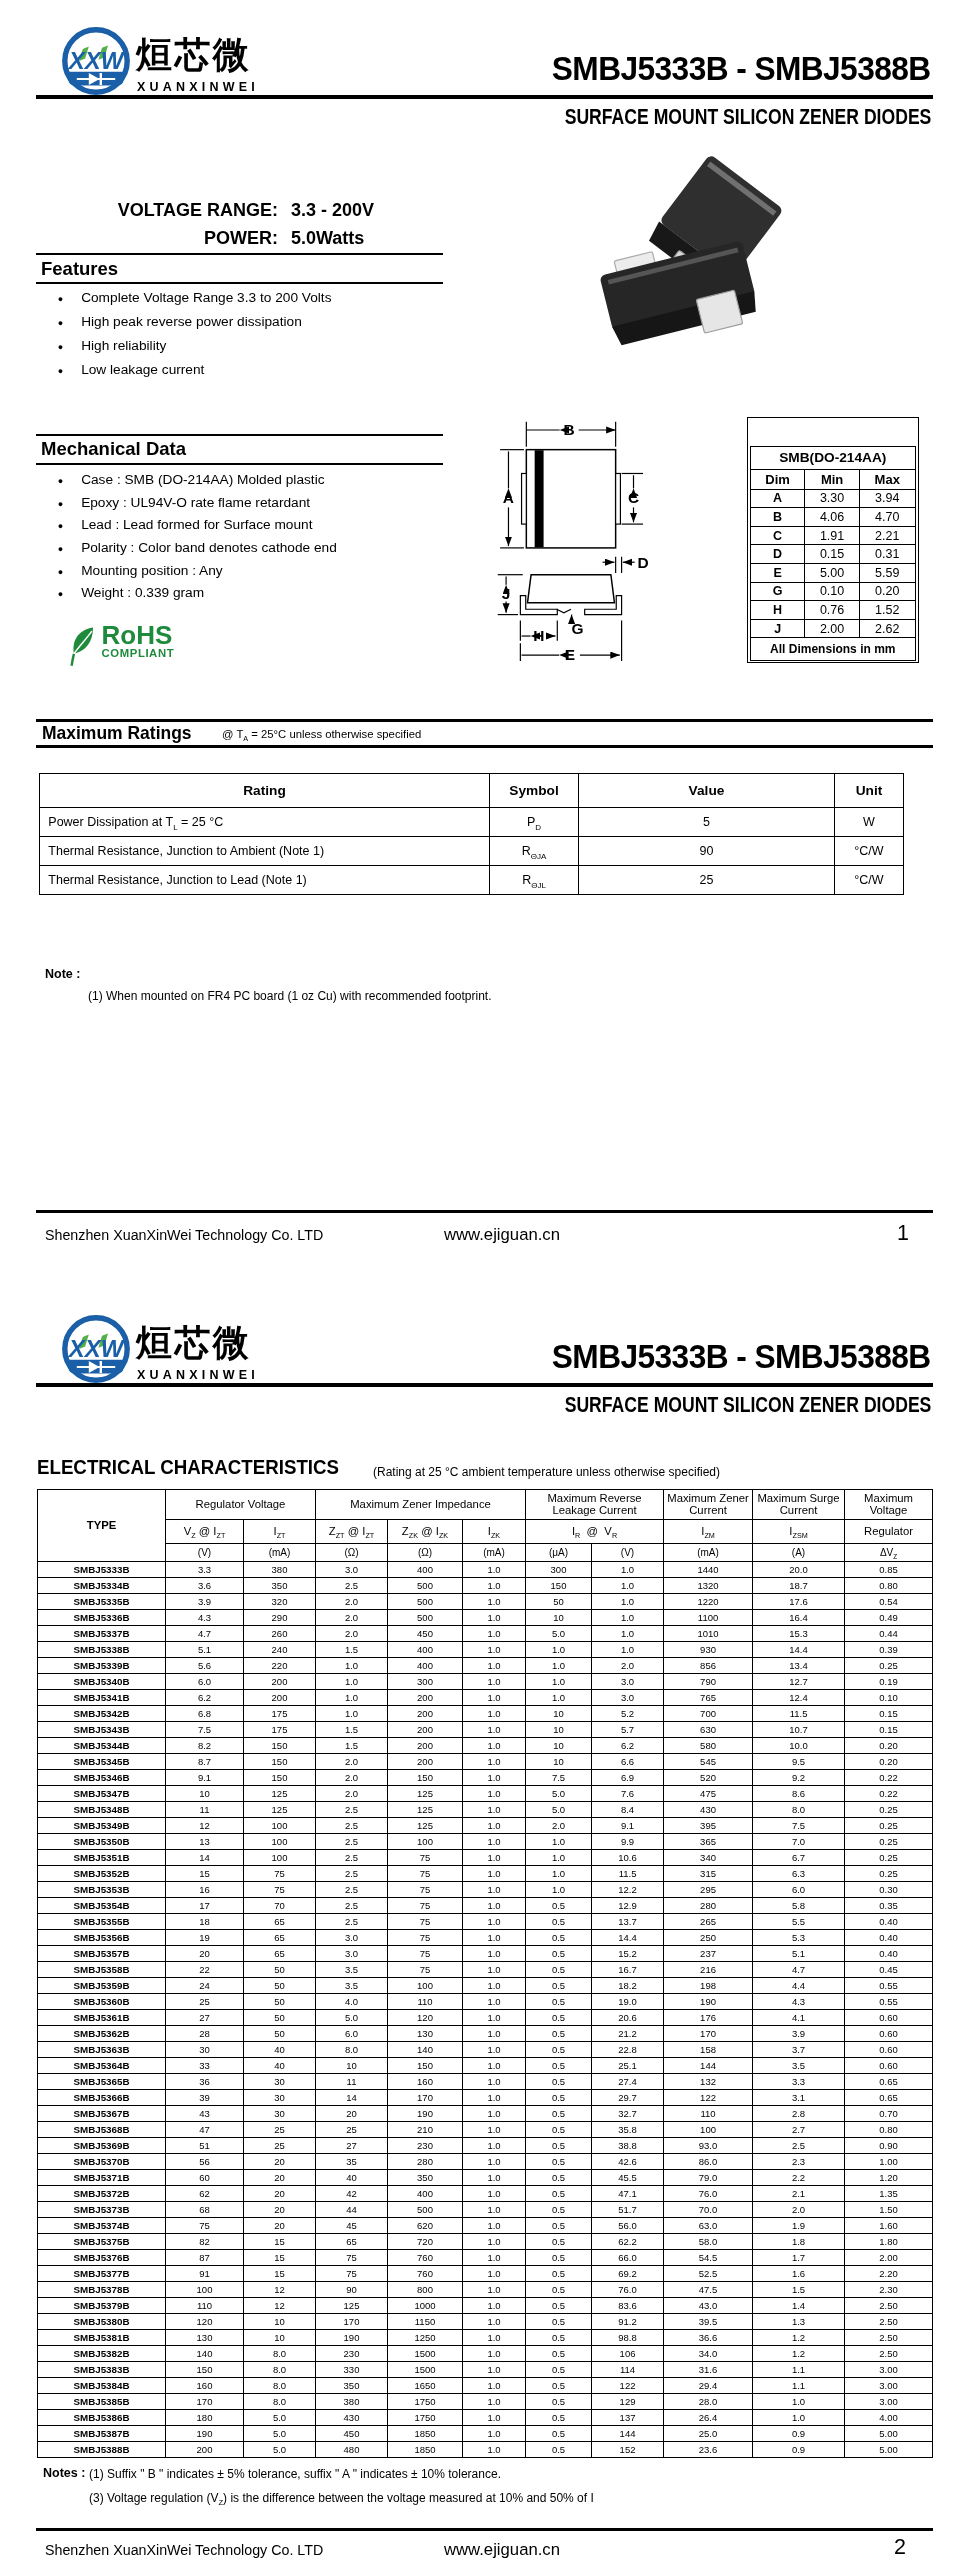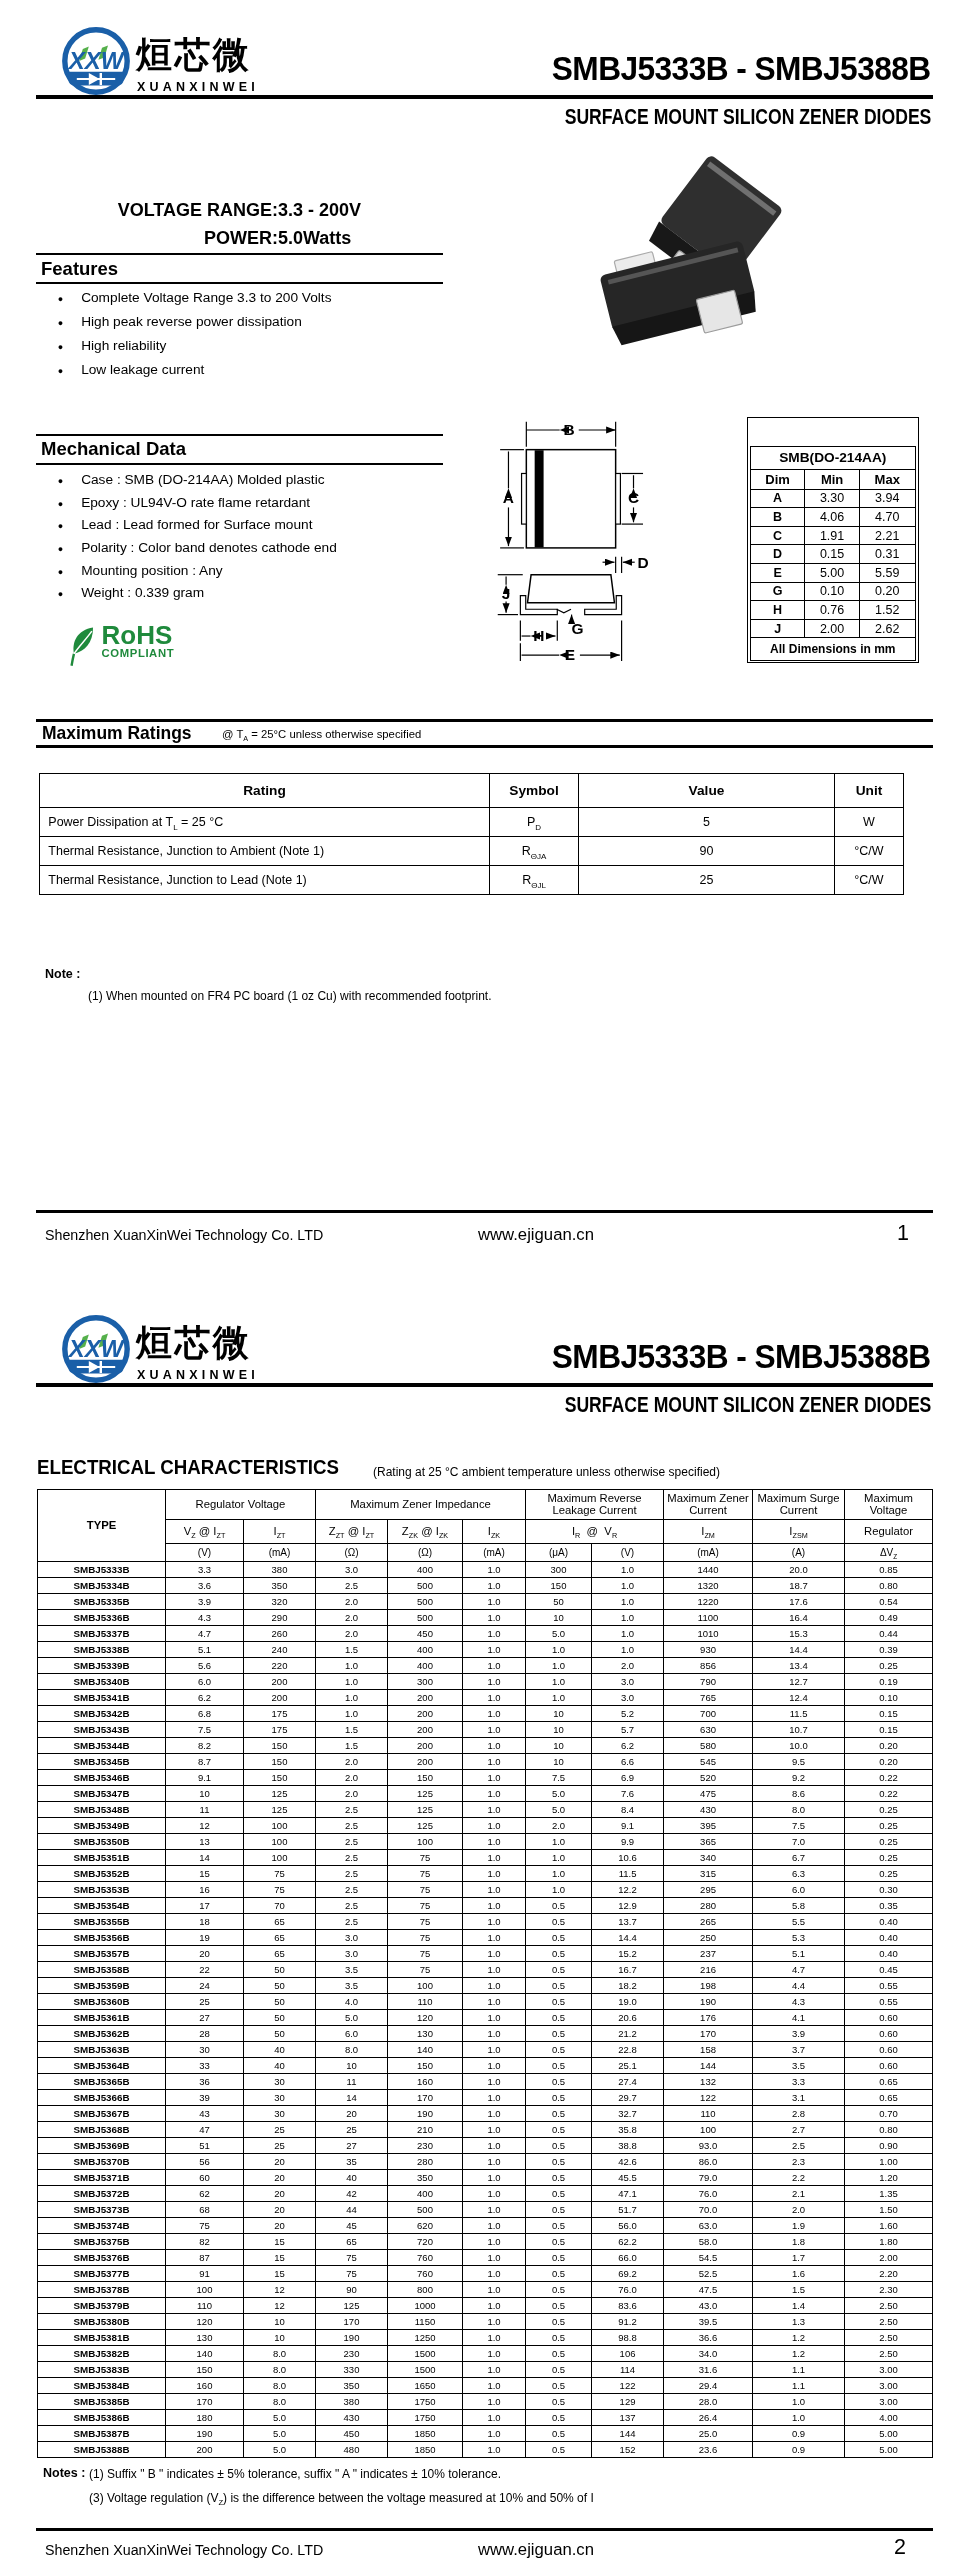--- a/index.html
+++ b/index.html
@@ -9,21 +9,21 @@
   
   .brand-cn{font-size:36px;font-weight:bold;letter-spacing:2.4px;line-height:1;}
   .brand-en{font-size:12.5px;font-weight:bold;letter-spacing:4.2px;margin-top:3.6px;}
   .doc-title{font-size:33px;font-weight:bold;letter-spacing:-0.6px;white-space:nowrap;
              transform:scaleX(.96);transform-origin:right;}
   .head-rule{height:3.6px;background:#000;}
   .doc-subtitle{font-size:22px;font-weight:bold;white-space:nowrap;
                 transform:scaleX(.80);transform-origin:right;}
   
   .vr-line{font-size:18px;font-weight:bold;white-space:nowrap;}
-  .vr-label{display:inline-block;width:215px;text-align:right;}
+  .vr-label{display:inline-block;width:215px;text-align:right;margin-right:13px;}
   .sec-rule-thin{height:1.8px;background:#000;}
   .sec-head{font-size:18.5px;font-weight:bold;}
   ul.blt{list-style:none;margin:0;padding:0;}
   ul.blt li{font-size:13.7px;margin:0;display:flex;align-items:baseline;}
   ul.blt li .dot{font-size:9px;margin:0 18px 0 16.7px;}
   
   .dim-frame{border:1.2px solid #000;padding:1.8px;background:#fff;}
   table.dim{border-collapse:collapse;width:100%;margin-top:26px;}
   table.dim th,table.dim td{border:0.9px solid #000;text-align:center;font-size:12.5px;padding:1.8px 2.4px;}
   table.dim .dtitle{font-size:13.7px;font-weight:bold;border-bottom:0.9px solid #000;padding:3.6px 1.2px;}
@@ -37,21 +37,21 @@
   table.mr{border-collapse:collapse;width:723px;table-layout:fixed;}
   table.mr th,table.mr td{border:1.2px solid #000;font-size:12.5px;text-align:center;padding:0 3.6px;}
   table.mr th{font-size:13.7px;font-weight:bold;height:33px;}
   table.mr td{height:28px;}
   table.mr td.rt{text-align:left;padding-left:8.3px;}
   .note-label{font-size:12.5px;font-weight:bold;}
   .note-line{font-size:12px;}
   
   .foot-rule{height:3px;background:#000;}
   .foot-co{font-size:15.5px;white-space:nowrap;transform:scaleX(.92);transform-origin:left;}
-  .foot-web{font-size:16.7px;white-space:nowrap;margin-left:34px;}
+  .foot-web{font-size:16.7px;white-space:nowrap;}
   .foot-pg{font-size:21.5px;}
   
   .ec-head{font-size:19.7px;font-weight:bold;transform:scaleX(.95);transform-origin:left;white-space:nowrap;}
   .ec-cond{font-size:12px;white-space:nowrap;}
   table.ec{border-collapse:collapse;width:893px;table-layout:fixed;}
   table.ec th{border:0.6px solid #000;font-size:11.3px;font-weight:normal;line-height:1.12;padding:0.6px 1.2px;}
   table.ec td{border:0.6px solid #000;font-size:9.5px;text-align:center;height:15px;padding:0 1.2px;line-height:1;}
   table.ec tr.grp th{height:27.4px;font-size:11.3px;}
   table.ec tr.subh th{height:22.7px;font-size:11.3px;}
   table.ec tr.units th{height:15.5px;font-size:10px;border-bottom:1.2px solid #000;}

